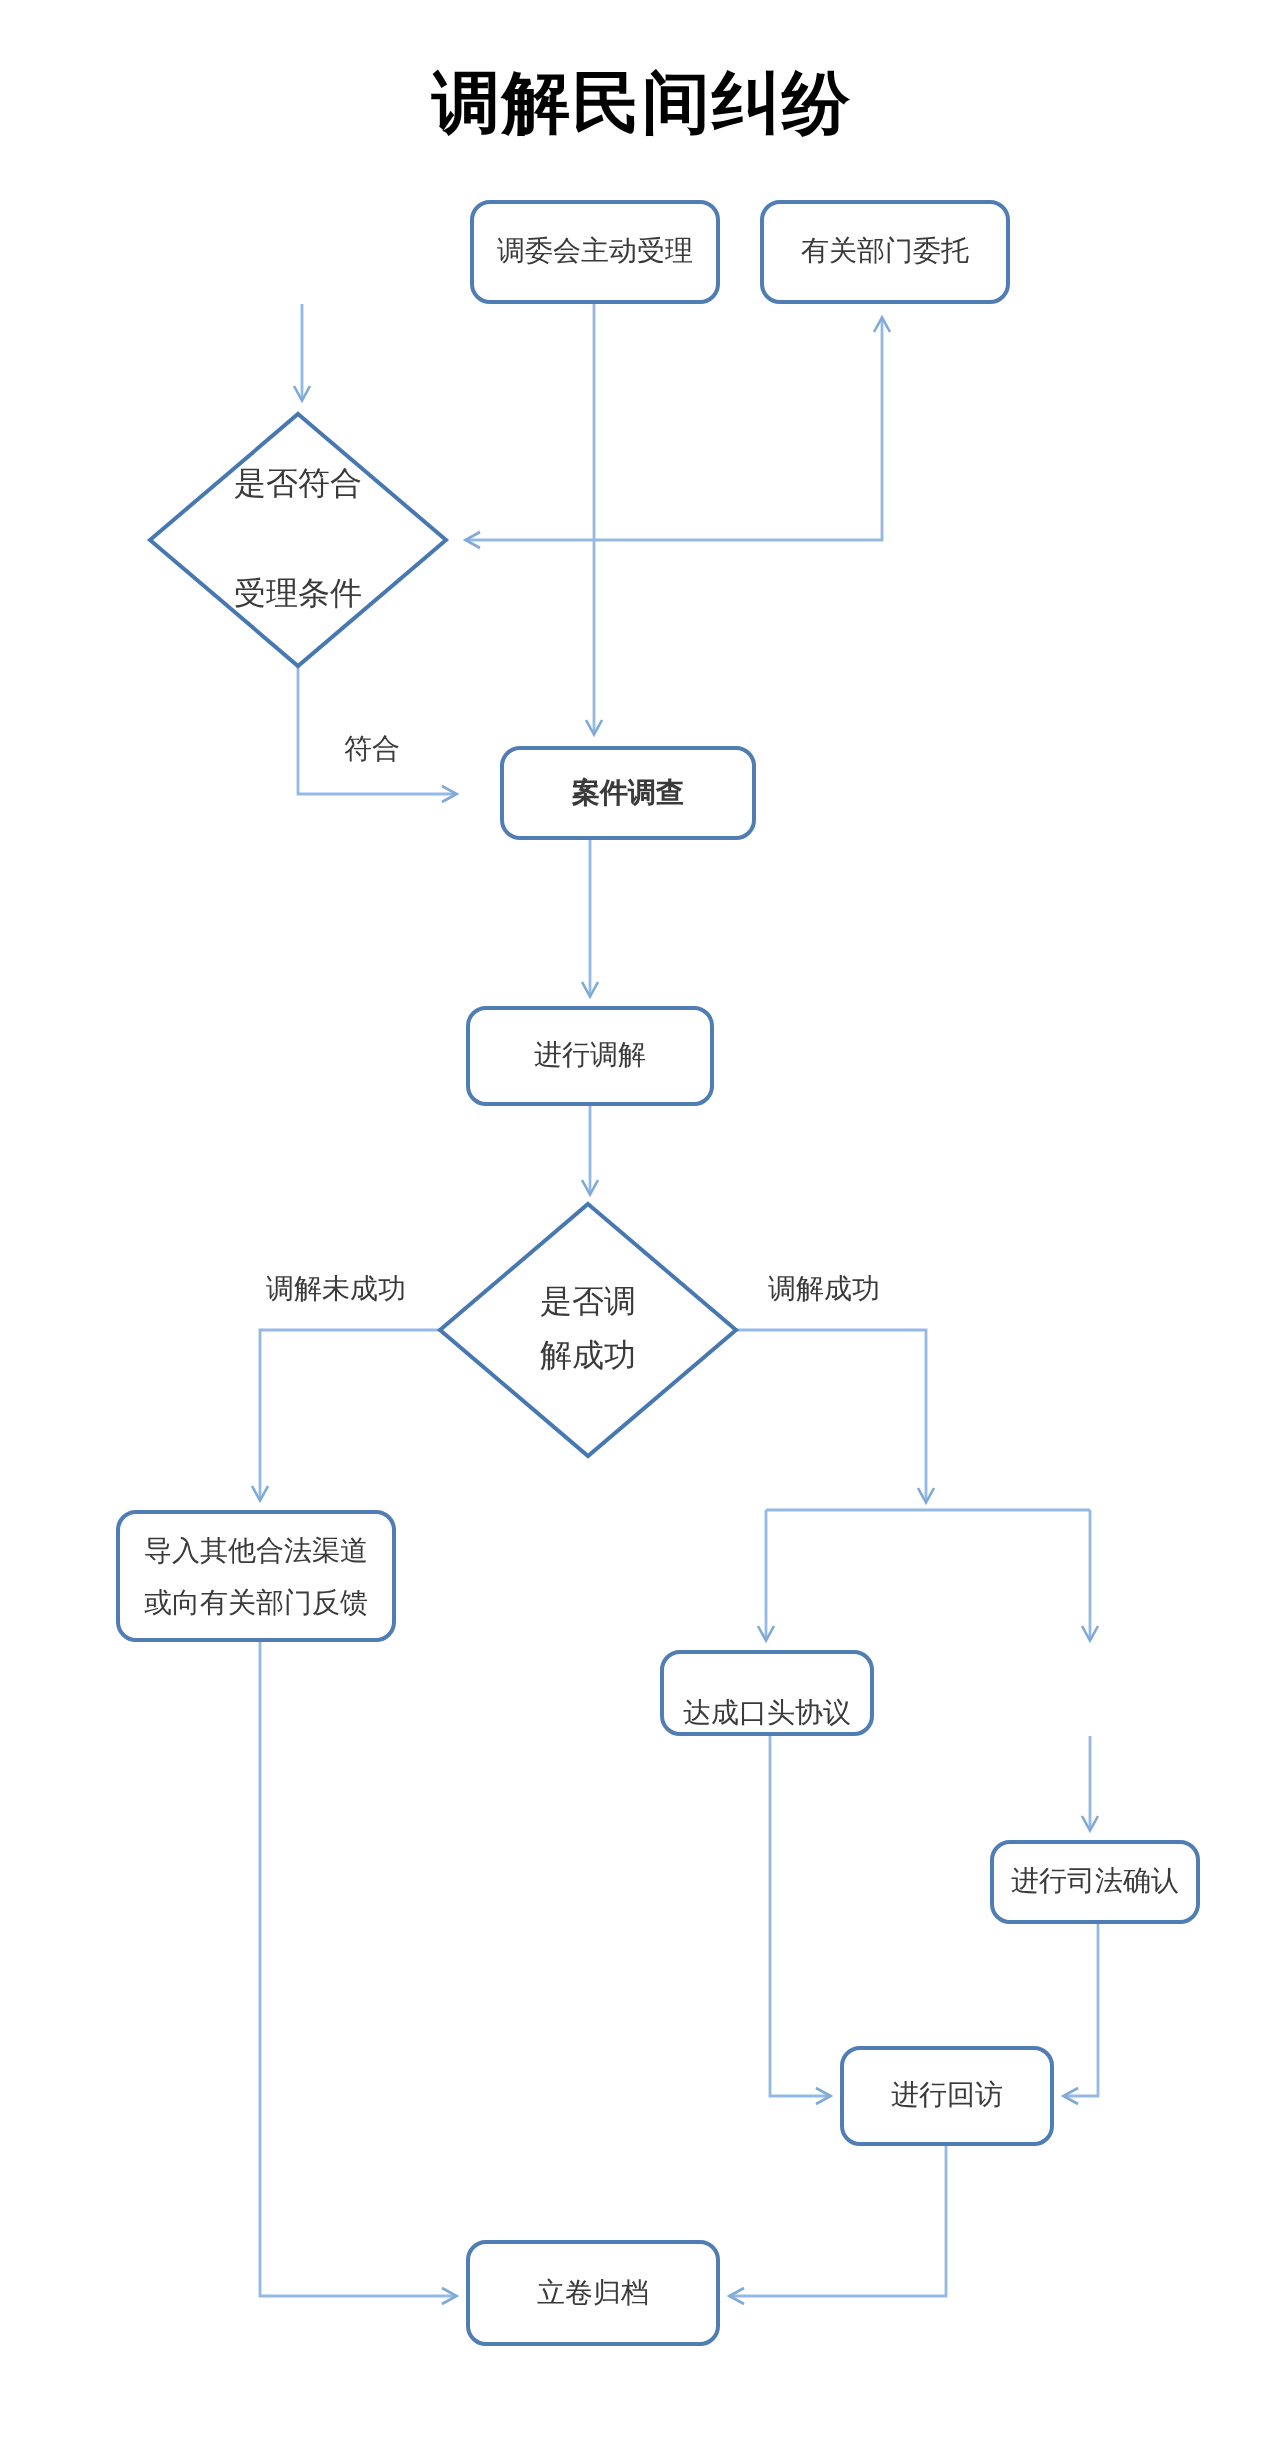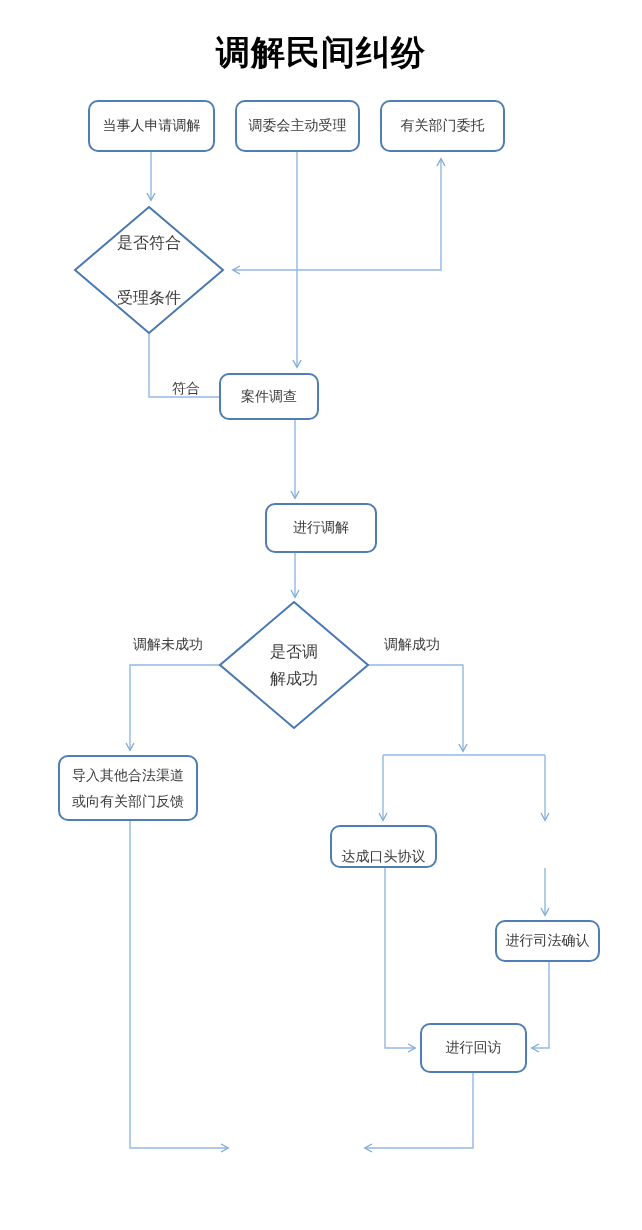--- a/index.html
+++ b/index.html
@@ -38,33 +38,33 @@
   }
   .edge-label{
     position:absolute;z-index:2;
     font-size:14px;color:#3a3a3a;white-space:nowrap;
   }
   .two-line{line-height:26px;}
   
   #n-apply     {left:88px;  top:100px; width:127px; height:52px;}
   #n-committee {left:235px; top:100px; width:125px; height:52px;}
   #n-entrust   {left:380px; top:100px; width:125px; height:52px;}
-  #n-investigate{left:219px;top:373px; width:100px; height:47px;}
-  #n-mediate   {left:233px; top:503px; width:112px; height:50px;margin-left:32px;}
+  #n-investigate{left:250px;top:373px; width:128px; height:47px;font-weight:bold;}
+  #n-mediate   {left:233px; top:503px; width:124px; height:50px;}
   #n-other     {left:58px;  top:755px; width:140px; height:66px;}
   #n-oral      {left:330px; top:825px; width:107px; height:43px;justify-content:flex-end;}
   #n-written   {left:490px; top:825px; width:107px; height:43px;}
   #n-judicial  {left:495px; top:920px; width:105px; height:42px;}
   #n-followup  {left:420px; top:1023px;width:107px; height:50px;font-family:Liberation Mono, monospace;}
   #n-archive   {left:233px; top:1120px;width:127px; height:53px;}
   
   #t-accept {left:75px;  top:242px; width:148px; height:56px;gap:28px;}
   #t-success{left:220px; top:637px; width:148px; height:56px;}
   
-  #l-qualified{left:172px; top:380px;text-align:center;}
+  #l-qualified{left:172px; top:366px;text-align:center;}
   #l-failed   {left:133px; top:636px;}
   #l-success  {left:384px; top:636px;}
 </style>
 </head>
 <body>
 
 <div id="canvas">
 
   <div id="title">调解民间纠纷</div>
 
@@ -91,23 +91,20 @@
       <polyline points="549,962 549,1048 532,1048" marker-end="url(#arw)"></polyline>
       <polyline points="473,1073 473,1148 365,1148" marker-end="url(#arw)"></polyline>
       <polyline points="130,821 130,1148 228,1148" marker-end="url(#arw)"></polyline>
     </g>
     <g fill="#ffffff" stroke="#4878b2" stroke-width="2">
       <polygon points="149,207 223,270 149,333 75,270"></polygon>
       <polygon points="294,602 368,665 294,728 220,665"></polygon>
     </g>
   </svg>
 
-  <div class="node" id="n-apply">
-    <span>当事人申请调解</span>
-  </div>
   <div class="node" id="n-committee">
     <span>调委会主动受理</span>
   </div>
   <div class="node" id="n-entrust">
     <span>有关部门委托</span>
   </div>
 
   <div class="diamond-text" id="t-accept">
     <span>是否符合</span>
     <span>受理条件</span>
@@ -132,18 +129,21 @@
 
   <div class="node" id="n-oral">
     <span>达成口头协议</span>
   </div>
   <div class="node" id="n-judicial">
     <span>进行司法确认</span>
   </div>
   <div class="node" id="n-followup">
     <span>进行回访</span>
   </div>
+  <div class="node" id="n-archive">
+    <span>立卷归档</span>
+  </div>
 
   <div class="edge-label" id="l-qualified">符合</div>
   <div class="edge-label" id="l-failed">调解未成功</div>
   <div class="edge-label" id="l-success">调解成功</div>
 
 </div>
 
 </body></html>

